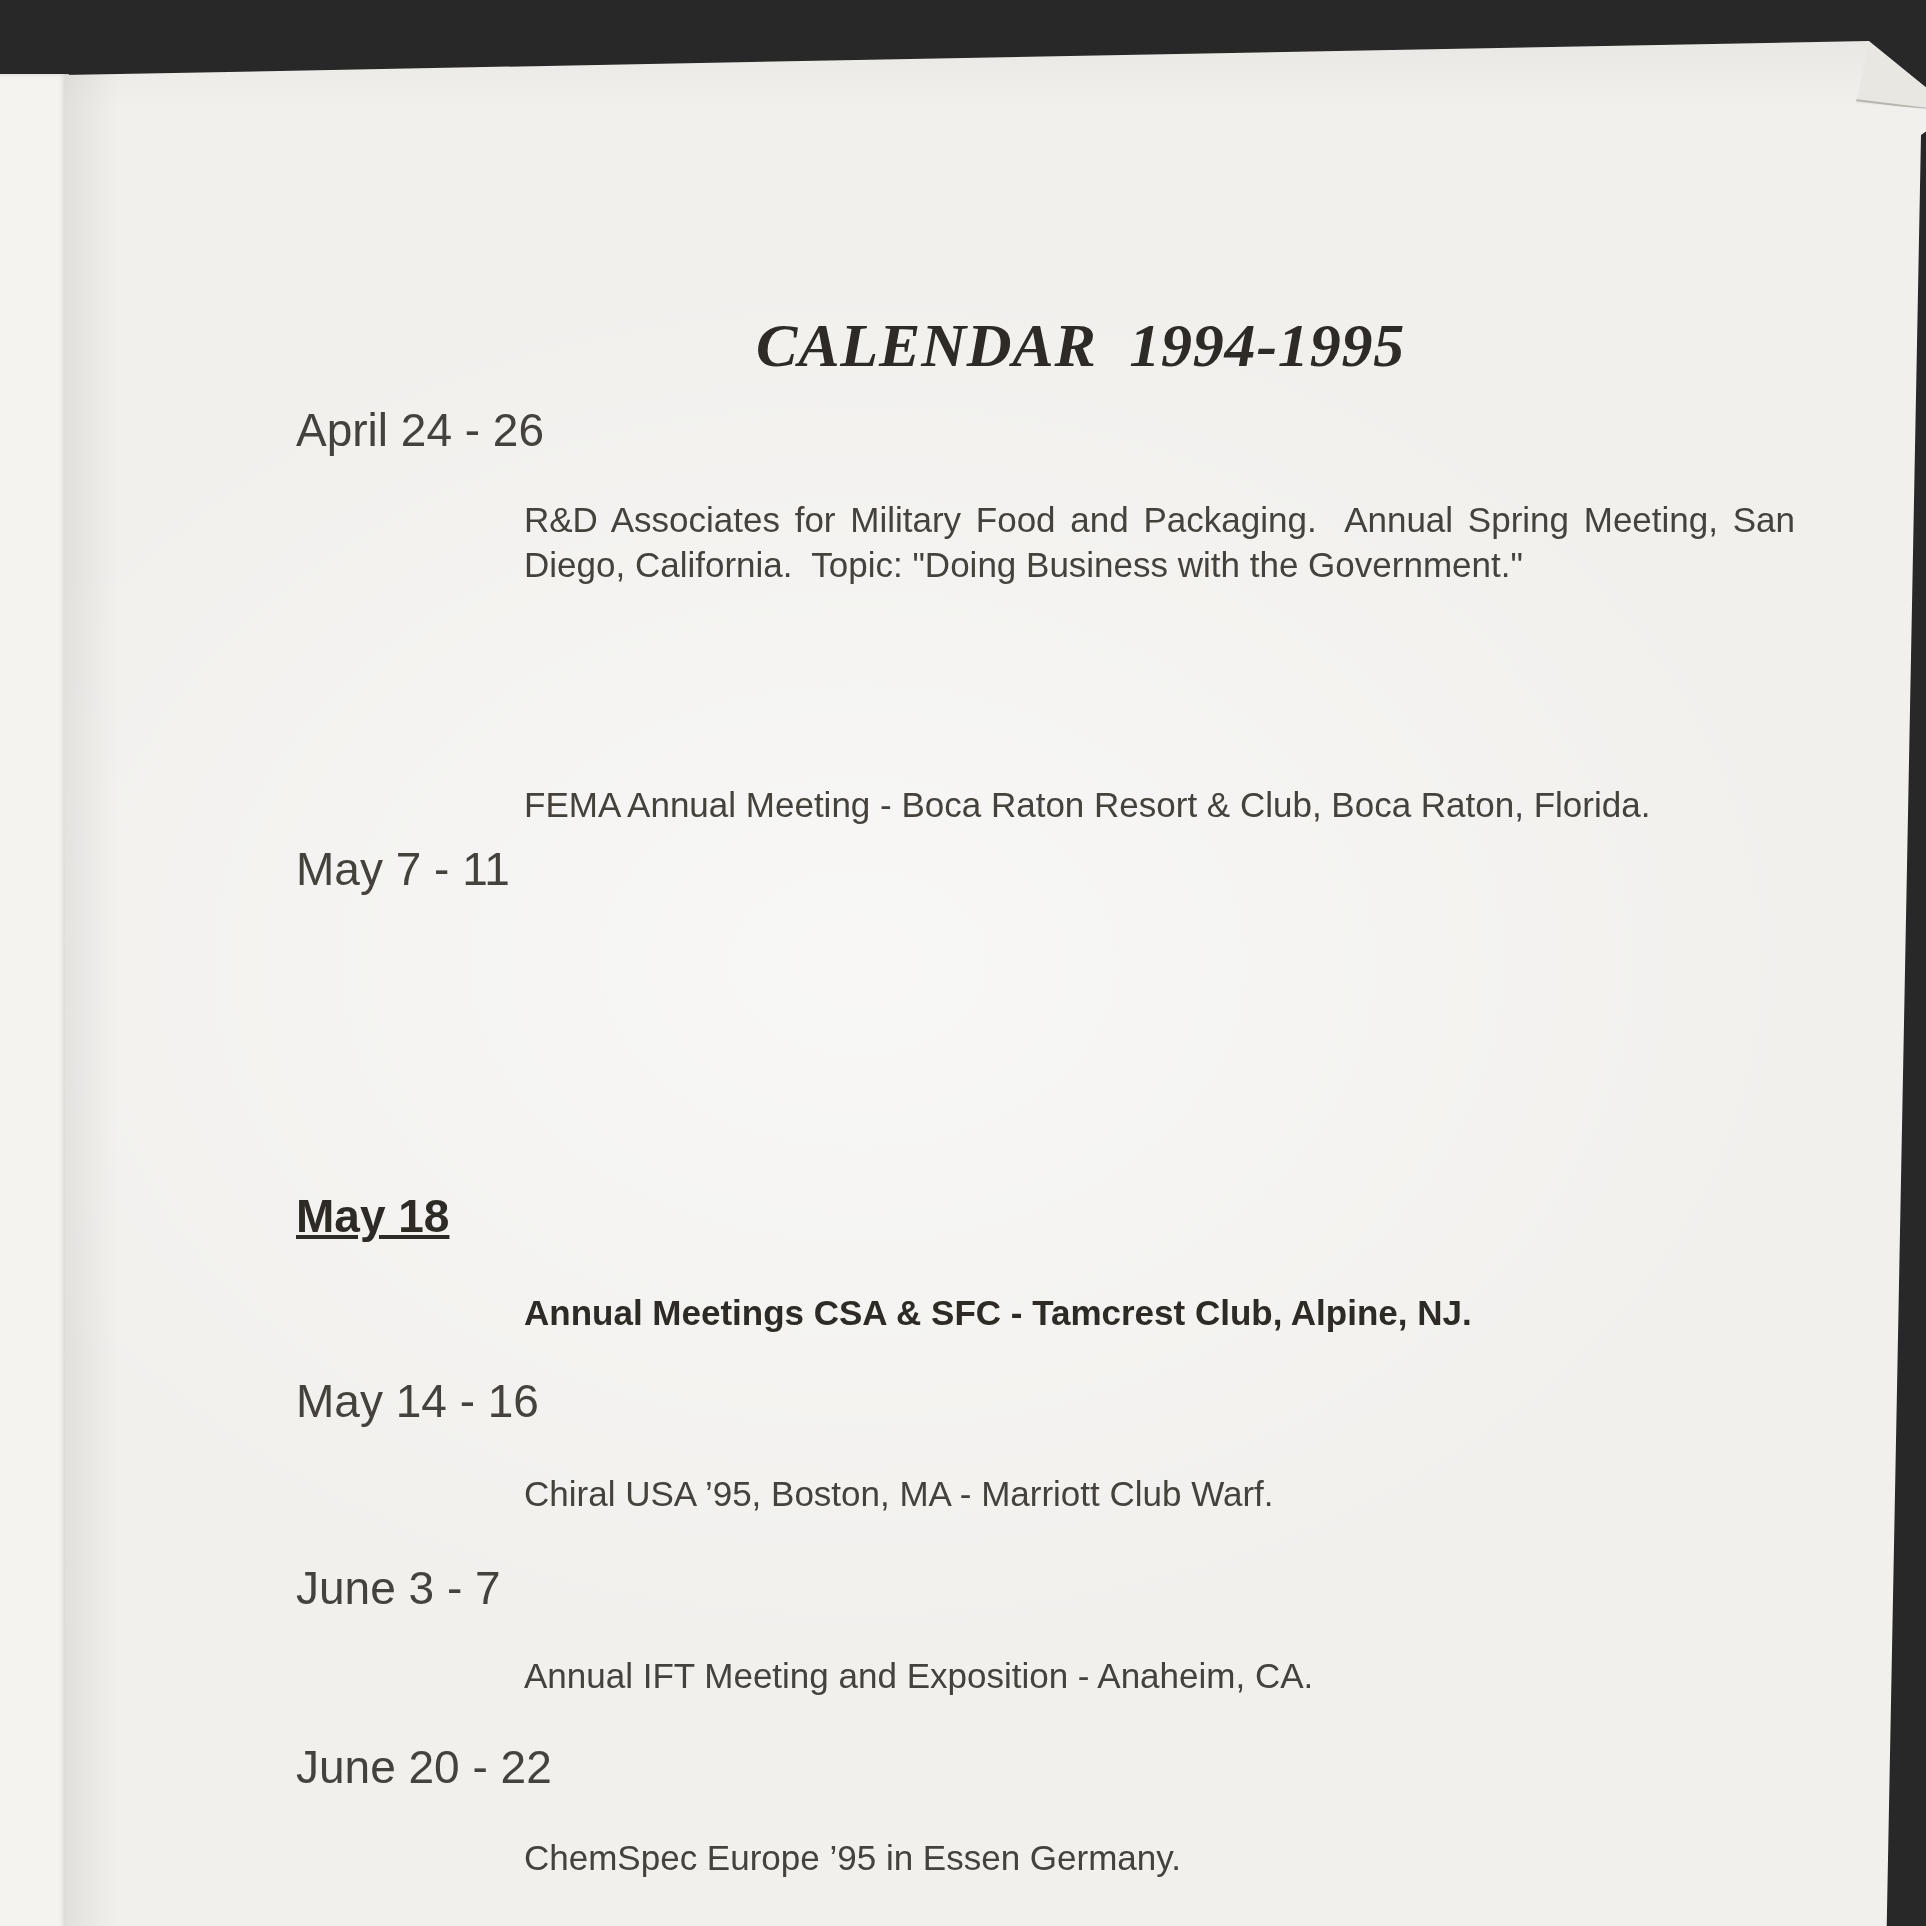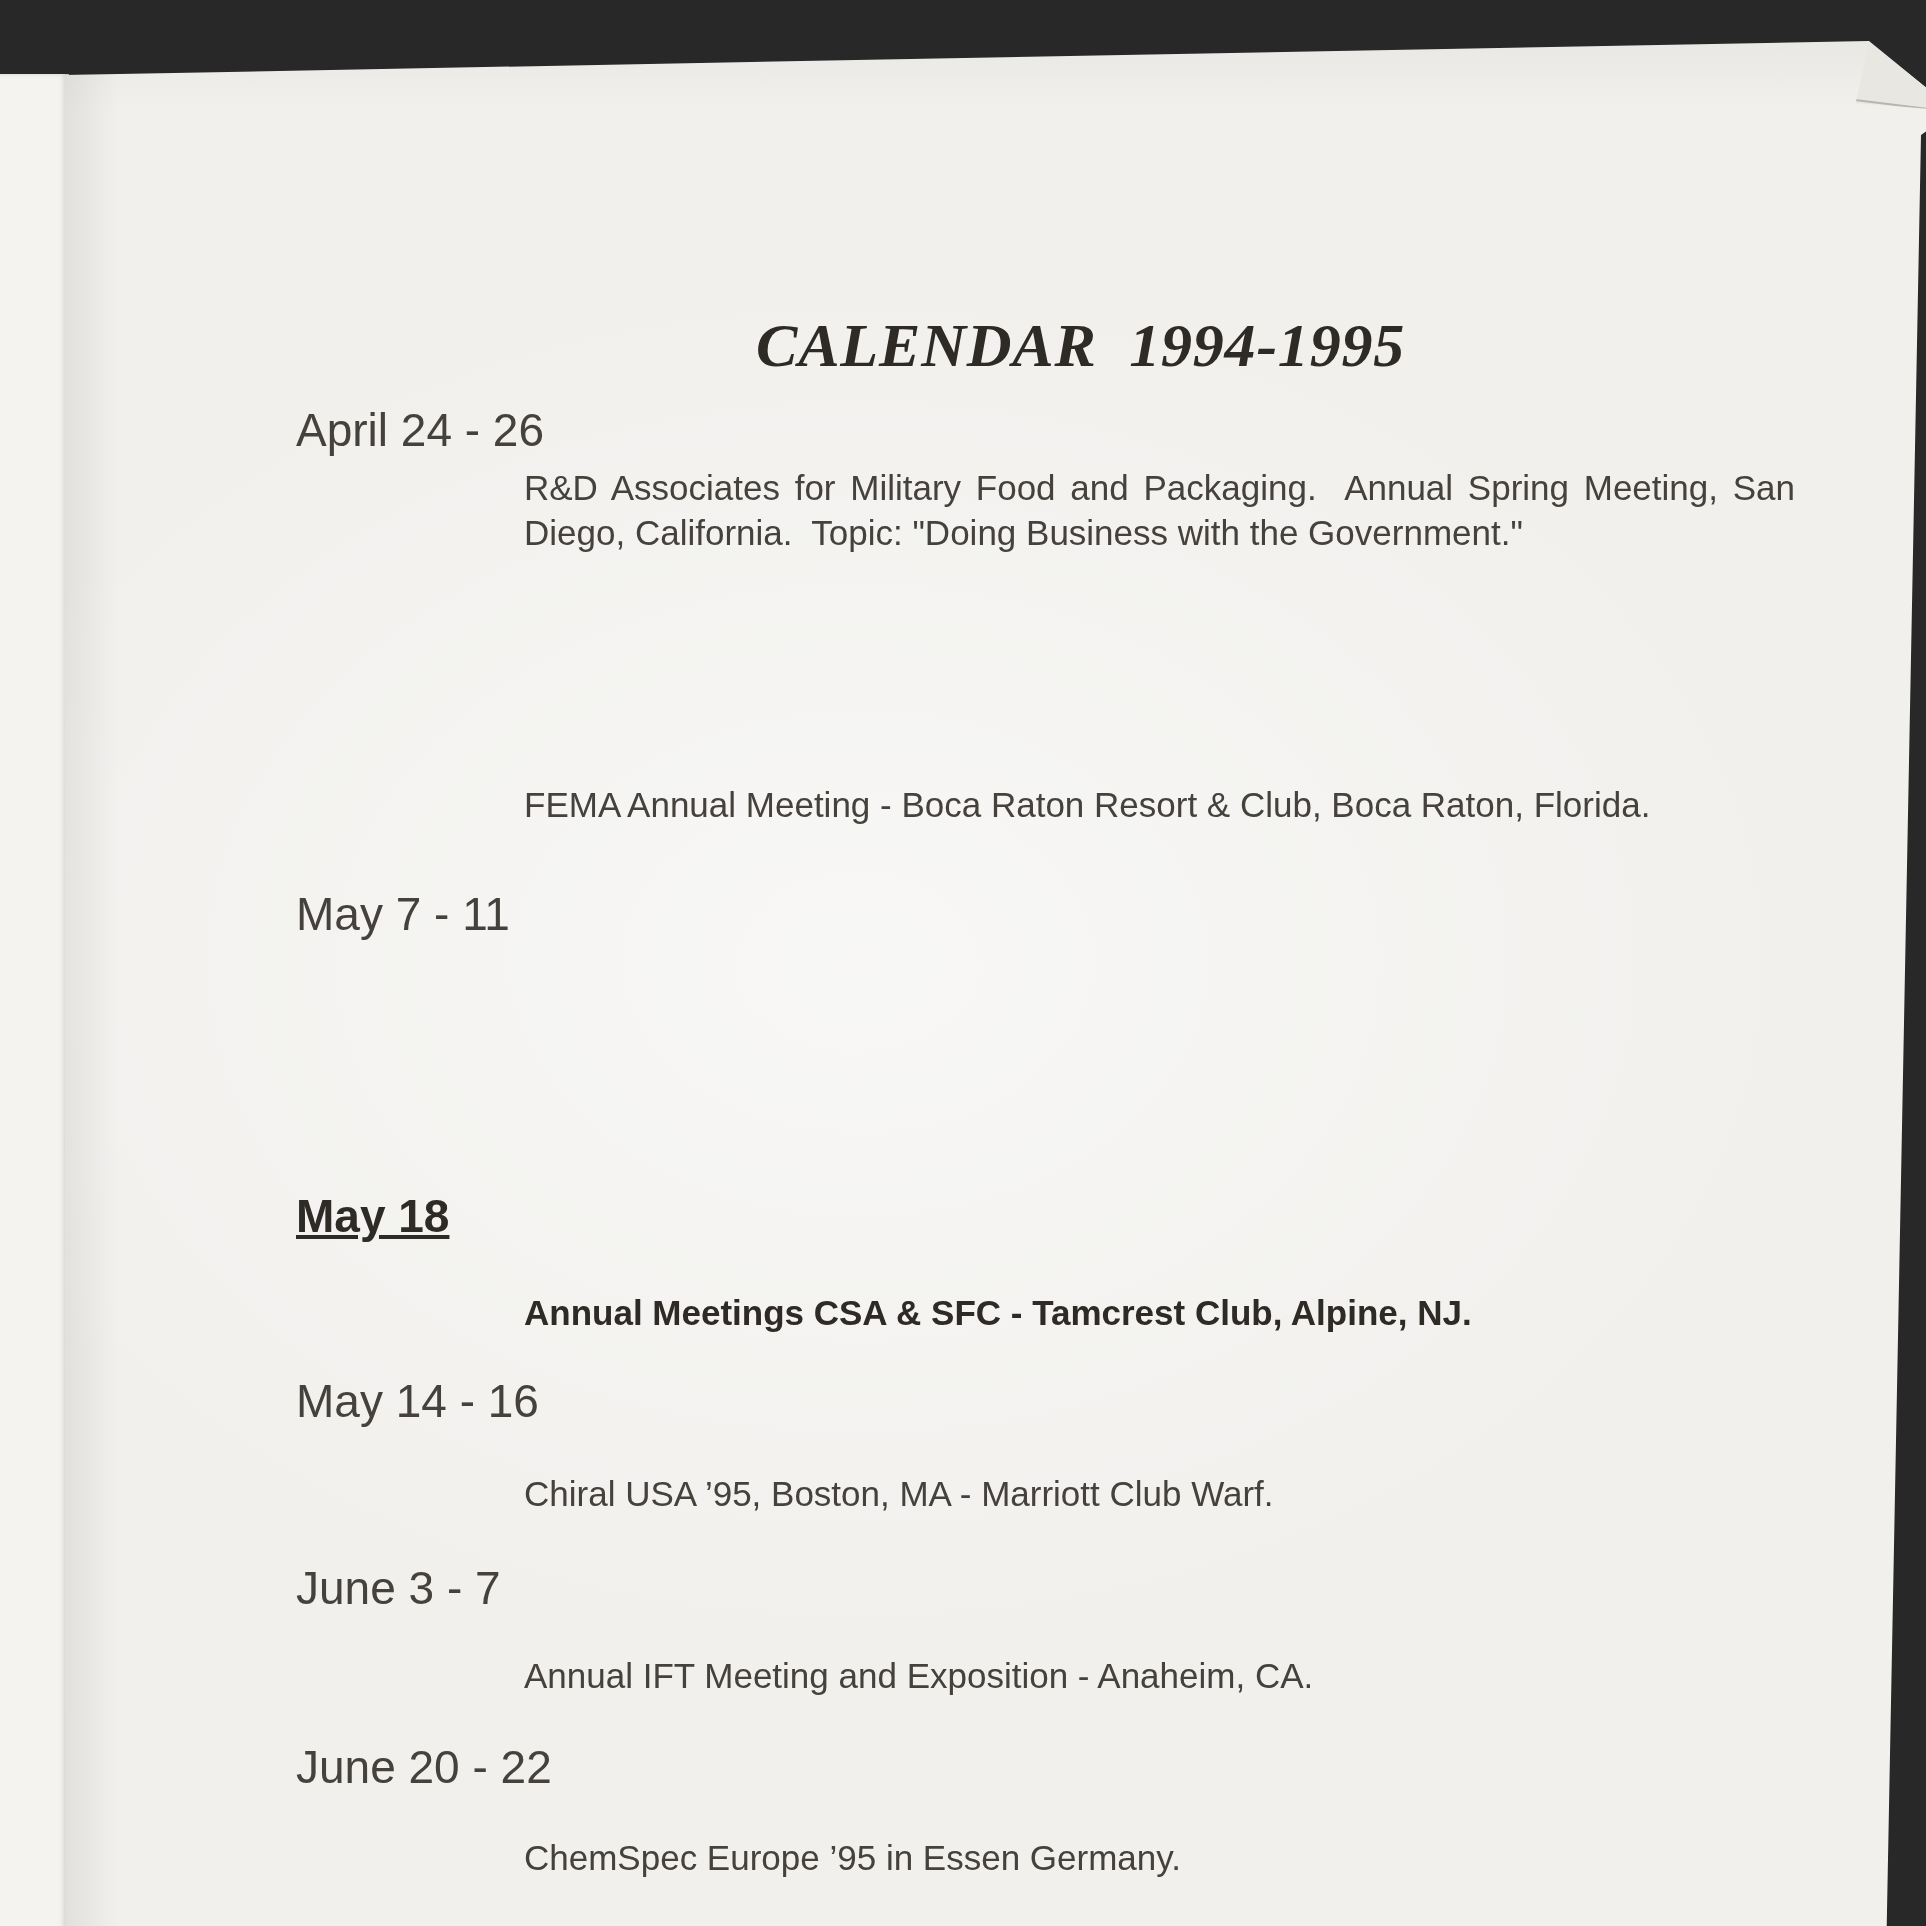--- a/index.html
+++ b/index.html
@@ -64,23 +64,23 @@
 </head>
 <body>
 
 <div class="under-page"></div>
 
 <div class="page">
   <div class="fold"></div>
   <h1 class="page-title">CALENDAR  1994-1995</h1>
   <div class="entries">
       <div class="entry-date" style="top: 367px;">April 24 - 26</div>
-      <div class="entry-text" style="top: 424px;">R&amp;D Associates for Military Food and Packaging.  Annual Spring Meeting, San Diego, California.  Topic: "Doing Business with the Government."</div>
+      <div class="entry-text" style="top: 456px;">R&amp;D Associates for Military Food and Packaging.  Annual Spring Meeting, San Diego, California.  Topic: "Doing Business with the Government."</div>
       <div class="entry-text" style="top: 741px;">FEMA Annual Meeting - Boca Raton Resort &amp; Club, Boca Raton, Florida.</div>
-      <div class="entry-date" style="top: 851px;">May 7 - 11</div>
+      <div class="entry-date" style="top: 806px;">May 7 - 11</div>
       <div class="entry-date bold" style="top: 1153px; text-decoration: underline;">May 18</div>
       <div class="entry-text bold" style="top: 1249px;">Annual Meetings CSA &amp; SFC - Tamcrest Club, Alpine, NJ.</div>
       <div class="entry-date" style="top: 1338px;">May 14 - 16</div>
       <div class="entry-text" style="top: 1430px;">Chiral USA ’95, Boston, MA - Marriott Club Warf.</div>
       <div class="entry-date" style="top: 1525px;">June 3 - 7</div>
       <div class="entry-text" style="top: 1612px;">Annual IFT Meeting and Exposition - Anaheim, CA.</div>
       <div class="entry-date" style="top: 1704px;">June 20 - 22</div>
       <div class="entry-text" style="top: 1794px;">ChemSpec Europe ’95 in Essen Germany.</div>
     </div>
 </div>

